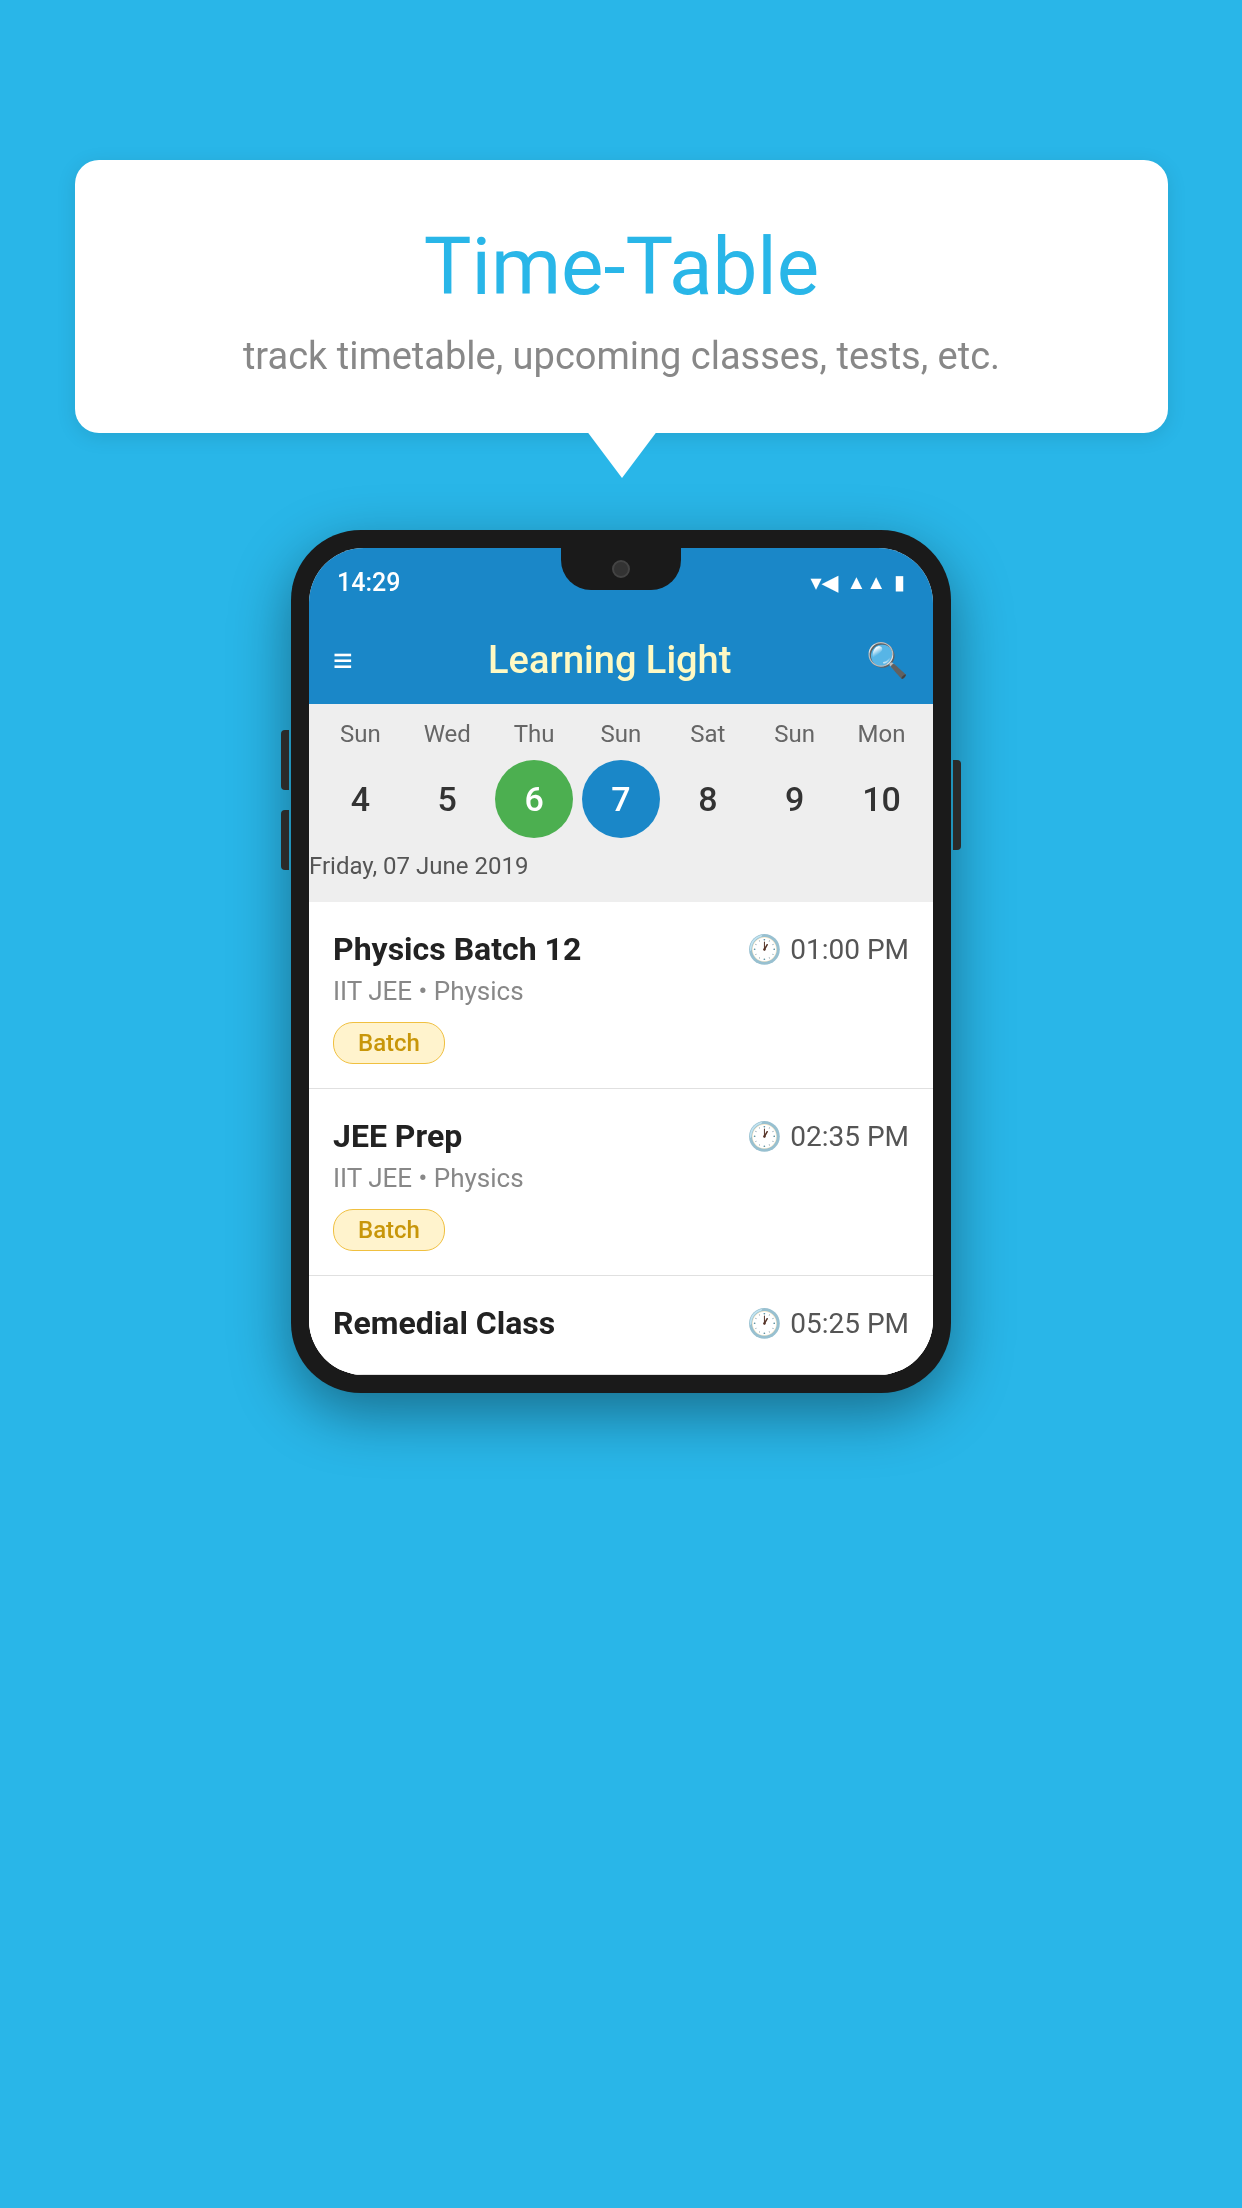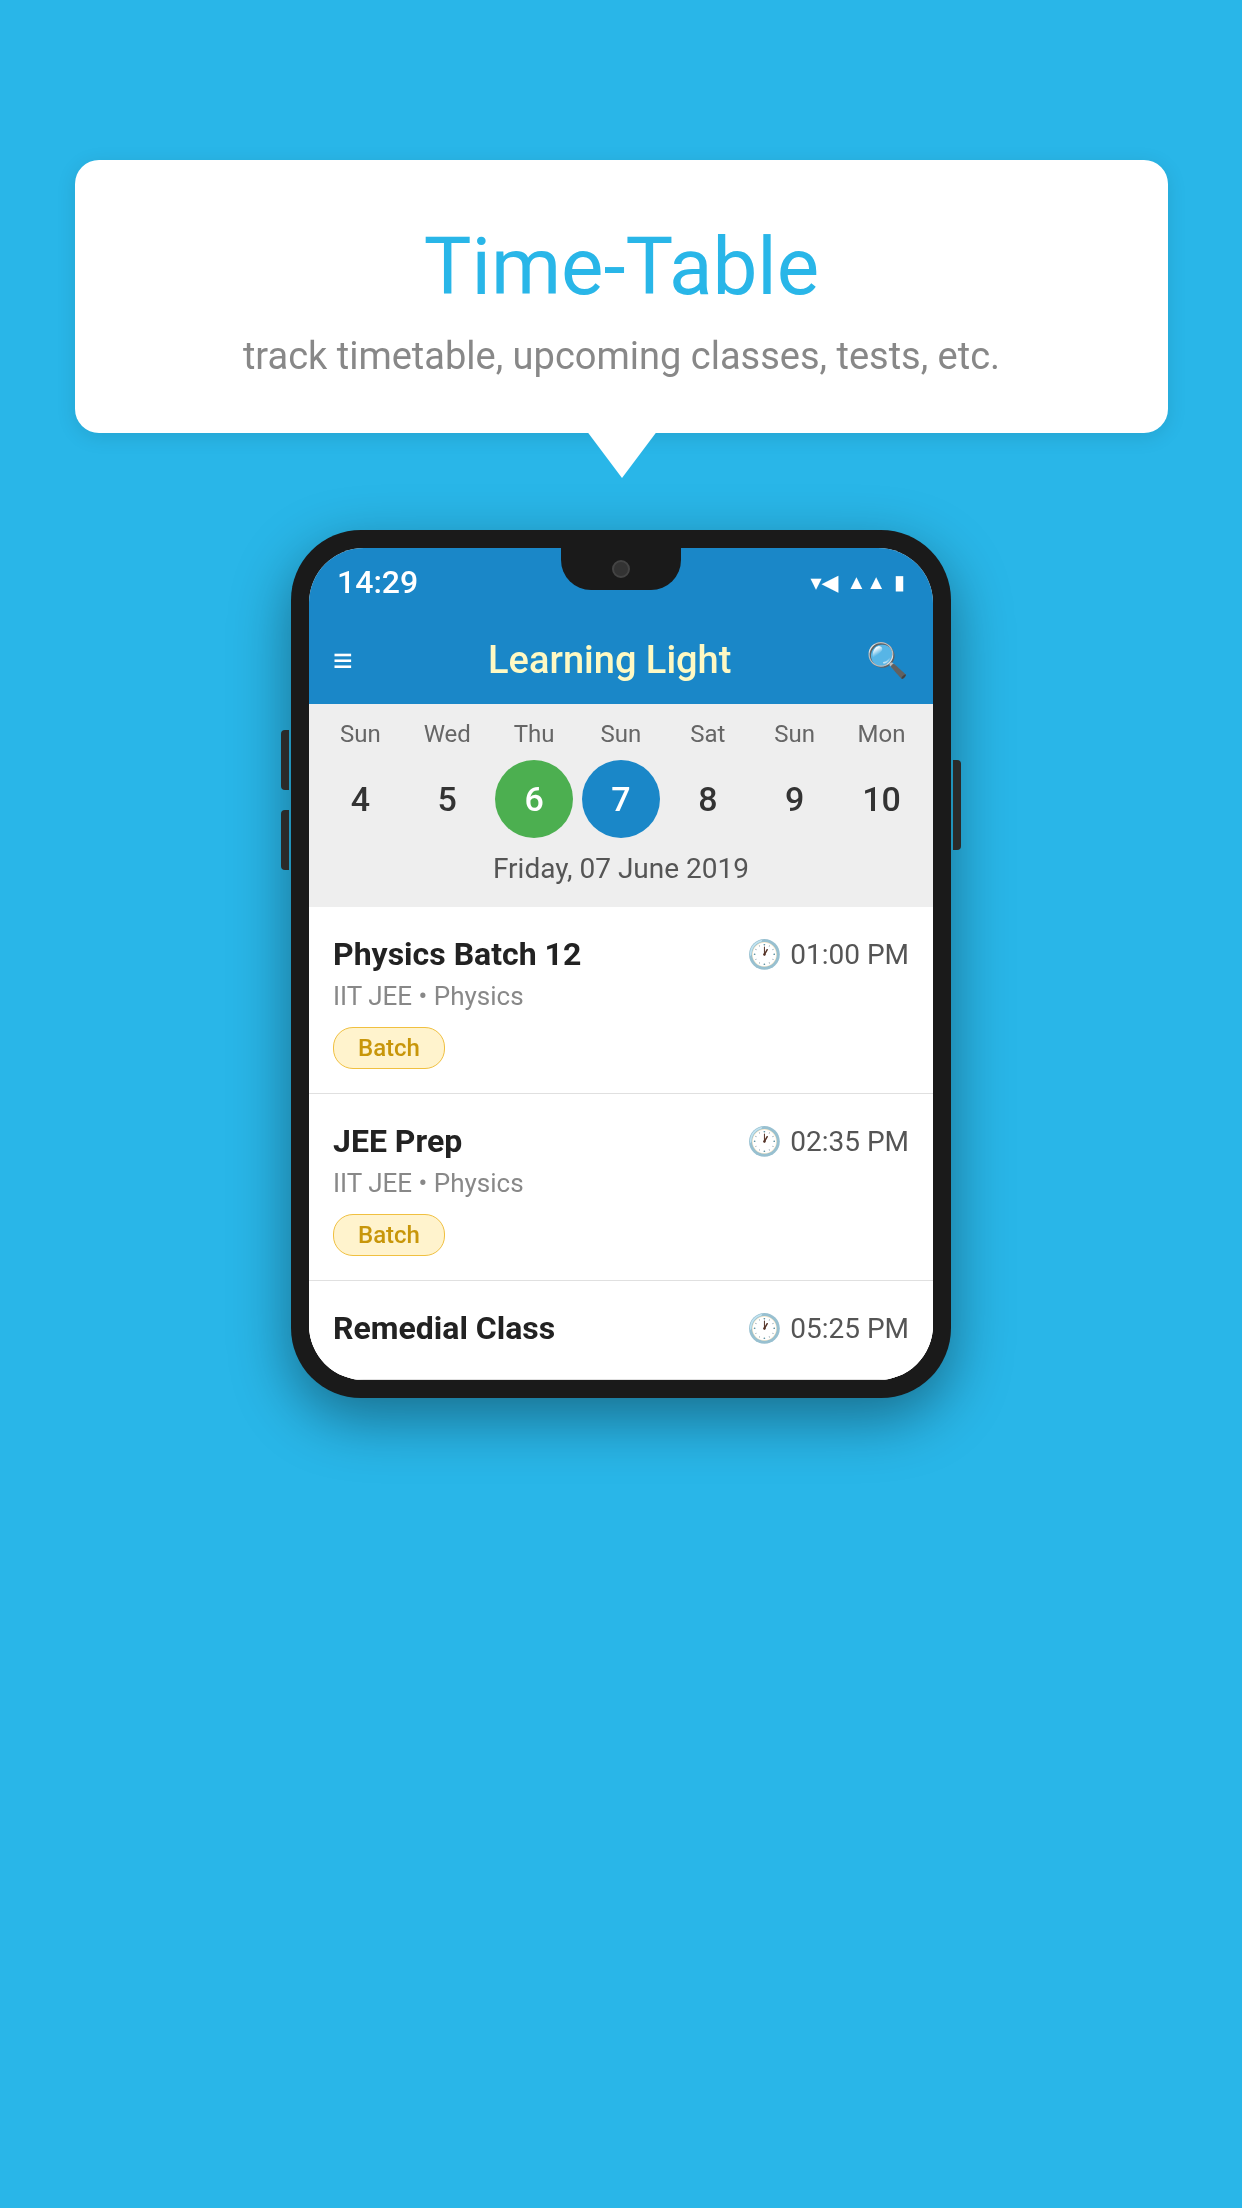--- a/index.html
+++ b/index.html
@@ -107,21 +107,21 @@
     .camera-dot {
       width: 18px;
       height: 18px;
       background: #333;
       border-radius: 50%;
       border: 2px solid #444;
     }
 
     .status-time {
       color: white;
-      font-size: 32px;
+      font-size: 25px;
       font-weight: 500;
     }
 
     .status-icons {
       display: flex;
       align-items: center;
       gap: 8px;
     }
 
     
@@ -197,22 +197,22 @@
       background: #4caf50;
       color: white;
     }
 
     .day-num.selected {
       background: #1a87c8;
       color: white;
     }
 
     .selected-date-label {
-      text-align: center;
-      font-size: 28px;
+      text-align: left;
+      font-size: 24px;
       color: #555;
       padding: 6px 0 14px;
     }
 
     
     .schedule-list {
       background: white;
     }
 
     .schedule-item {

